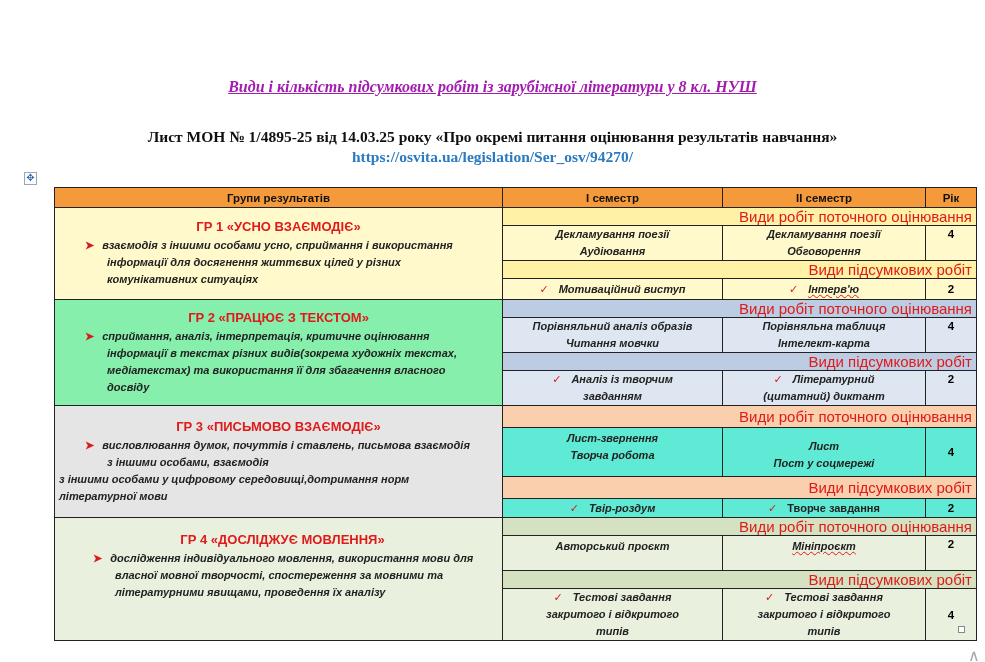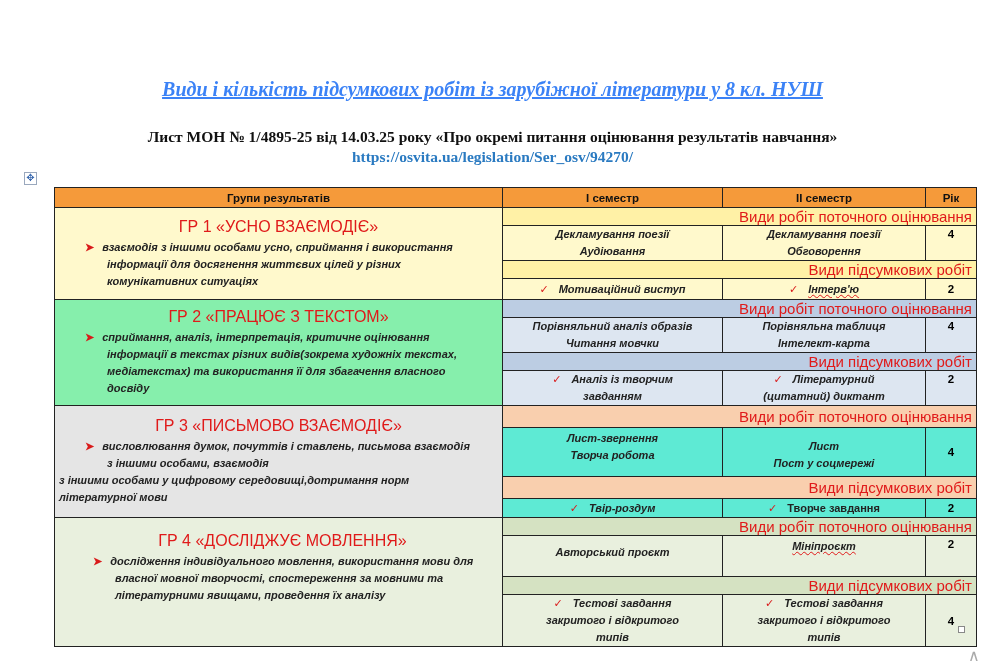--- a/index.html
+++ b/index.html
@@ -1,20 +1,20 @@
 <!DOCTYPE html>
 <html><head>
 <meta charset="utf-8">
 <style>
   html, body { margin: 0; padding: 0; background: #ffffff; }
   body { width: 985px; height: 662px; position: relative; overflow: hidden; font-family: "Liberation Sans", sans-serif; }
   .title {
     position: absolute; top: 78px; left: 0; width: 985px; text-align: center;
     font-family: "Liberation Serif", serif; font-style: italic; font-weight: bold;
-    font-size: 20px; color: #3b82f6; text-decoration: underline;
+    font-size: 16px; color: #a21caf; text-decoration: underline;
   }
   .subtitle {
     position: absolute; top: 128px; left: 0; width: 985px; text-align: center;
     font-family: "Liberation Serif", serif; font-weight: bold; font-size: 15.5px; color: #111;
   }
   .link {
     position: absolute; top: 148px; left: 0; width: 985px; text-align: center;
     font-family: "Liberation Serif", serif; font-weight: bold; font-size: 15.5px; color: #2a7ac1;
   }
   .move-handle {
@@ -23,21 +23,21 @@
     text-align: center; color: #3b6ab0;
   }
   table.main {
     position: absolute; top: 187px; left: 54px; width: 922px;
     border-collapse: collapse; table-layout: fixed;
     font-size: 11.5px;
   }
   table.main td, table.main th { border: 1px solid #222; padding: 0 4px; vertical-align: middle; }
   th { background: #f59a3a; font-weight: bold; color: #111; height: 19px; font-size: 11.5px; }
   .gr-cell { vertical-align: middle; text-align: left; padding: 4px 8px 4px 8px; }
-  .gr-title { color: #e01a1a; font-weight: normal; text-align: center; font-size: 16px; margin-bottom: 3px; }
+  .gr-title { color: #e01a1a; font-weight: bold; text-align: center; font-size: 13px; margin-bottom: 3px; }
   .gr-desc { font-style: italic; font-weight: bold; color: #222; font-size: 11px; line-height: 17px; }
   .gr-desc .arrow { color: #d91a1a; font-style: normal; margin-left: 26px; margin-right: 8px; }
   .indent { padding-left: 48px; display: block; }
   .sec-head { text-align: right; color: #e01a1a; height: 17px; font-size: 15px; }
   .work { text-align: center; font-style: italic; font-weight: bold; color: #222; font-size: 11px; line-height: 17px; }
   .work.plain { font-style: normal; }
   .num { text-align: center; font-weight: bold; font-size: 11.5px; }
   .check { color: #d91a1a; font-style: normal; font-weight: normal; margin-right: 10px; }
   .spell { text-decoration: underline wavy #e01a1a; text-decoration-thickness: 1px; }
 
@@ -197,21 +197,21 @@
         <div class="gr-title">ГР 4  «ДОСЛІДЖУЄ МОВЛЕННЯ»</div>
         <div class="gr-desc">
           <span class="arrow">➤</span><span>дослідження індивідуального мовлення, використання мови для</span>
           <span class="indent">власної мовної творчості,  спостереження  за мовними та</span>
           <span class="indent">літературними  явищами, проведення  їх аналізу</span>
         </div>
       </td>
       <td class="sec-head" colspan="3">Види робіт поточного оцінювання</td>
     </tr>
     <tr class="g4">
-      <td class="cell work" style="height:32px;vertical-align:top;padding-top:8px">
+      <td class="cell work" style="height:32px;vertical-align:top;padding-top:2px">
         <span>Авторський  проєкт</span>
       </td>
       <td class="cell work" style="vertical-align:top;padding-top:2px">
         <span class="spell">Мініпроєкт</span>
       </td>
       <td class="cell num" style="vertical-align:top;padding-top:2px">2</td>
     </tr>
     <tr class="g4">
       <td class="sec-head" colspan="3">Види підсумкових робіт</td>
     </tr>

